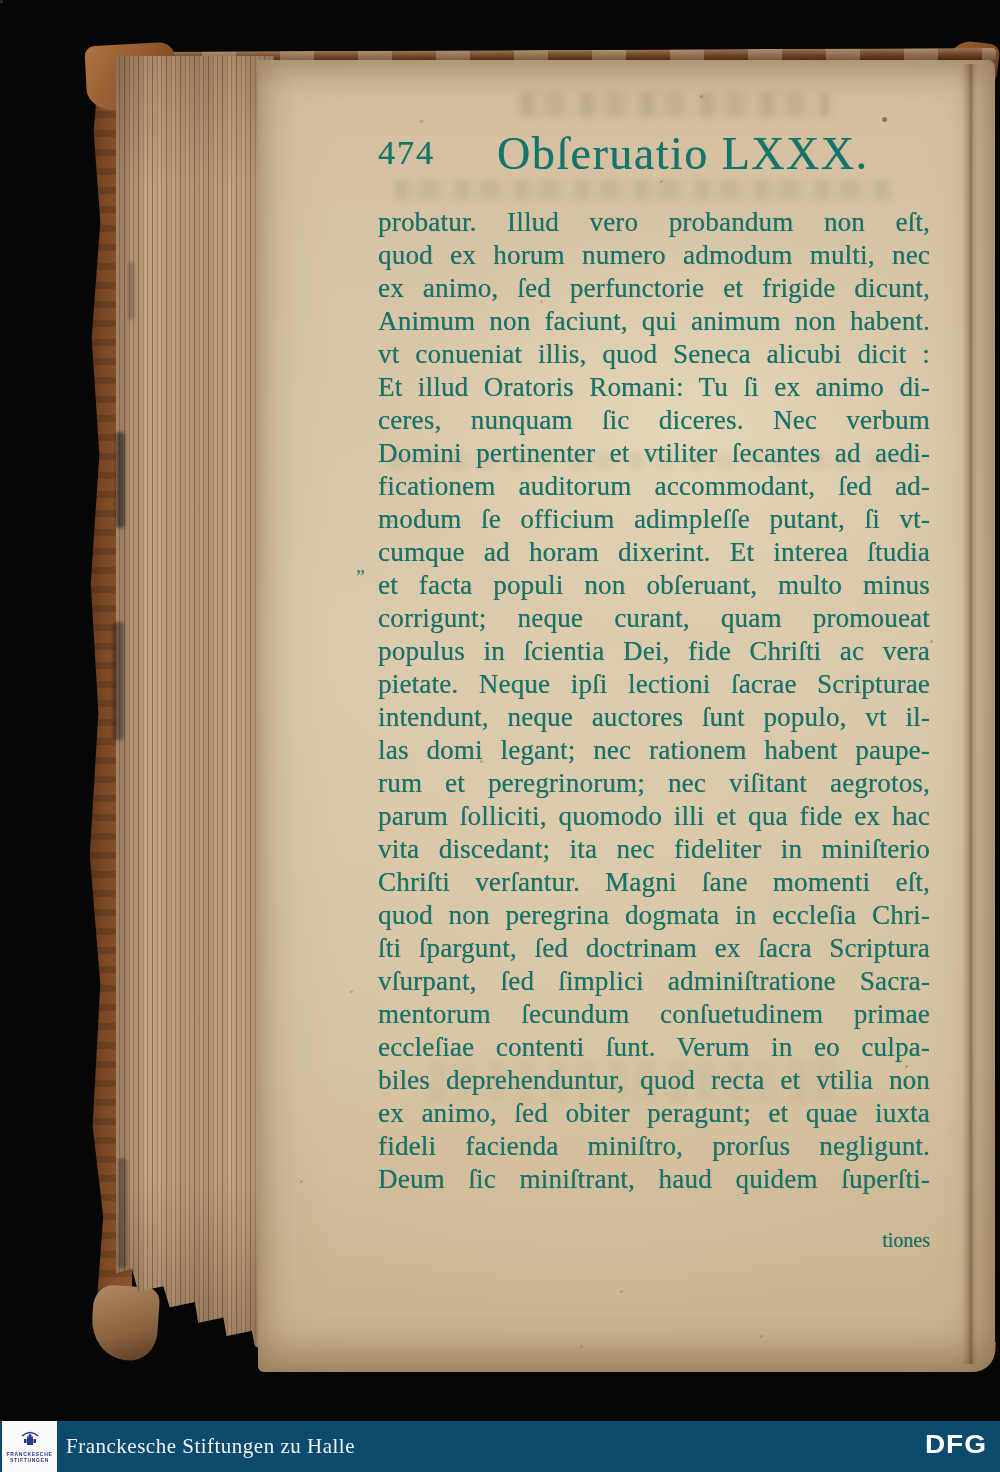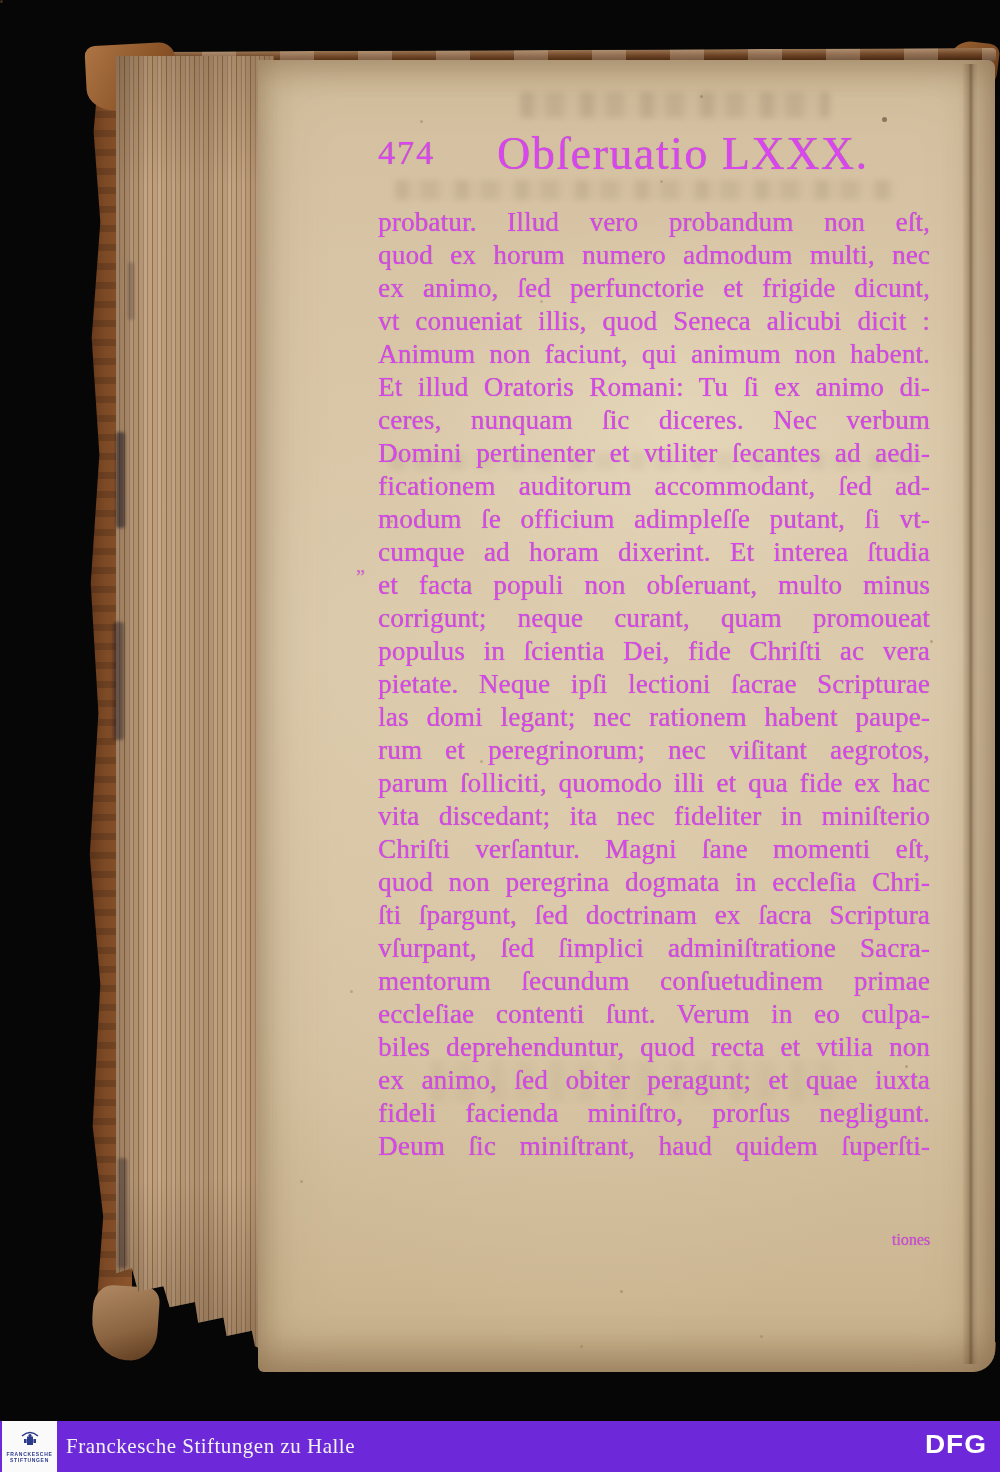--- a/index.html
+++ b/index.html
@@ -88,34 +88,34 @@
       760px 1335px 0 rgba(130,100,60,.3), 300px 1180px 0 rgba(120,90,55,.3),
       660px 180px 0 rgba(120,90,55,.28), 580px 1345px 0 rgba(130,100,60,.3);
   }
   .smudge{position:absolute;border-radius:4px;filter:blur(3px);
     background:repeating-linear-gradient(90deg,rgba(95,78,55,.30) 0 14px,rgba(95,78,55,.08) 14px 26px,rgba(95,78,55,.24) 26px 44px,rgba(95,78,55,.05) 44px 60px);}
   .smudge.m1{left:520px;top:92px;width:310px;height:26px;opacity:.55;}
   .smudge.m2{left:395px;top:180px;width:500px;height:20px;opacity:.45;}
   .smudge.m3{left:390px;top:452px;width:530px;height:18px;opacity:.26;}
   .smudge.m4{left:430px;top:1060px;width:420px;height:42px;opacity:.18;}
   
-  .ink{color:#d946ef;text-shadow:0.3px 0.4px 0.7px rgba(46,34,19,.45);}
+  .ink{color:#0f766e;text-shadow:0.3px 0.4px 0.7px rgba(46,34,19,.45);}
   .page-number{position:absolute;left:378px;top:134px;font-size:34px;letter-spacing:2px;}
   .header-title{position:absolute;left:497px;top:127px;font-size:46px;letter-spacing:1.5px;}
   .body-text{position:absolute;left:378px;top:206px;width:552px;font-size:27px;}
   .bline{
     height:33px;line-height:33px;white-space:nowrap;
     text-align:justify;text-align-last:justify;word-spacing:1px;letter-spacing:0.2px;
   }
-  .catchword{position:absolute;left:378px;top:1225px;width:552px;text-align:right;font-size:16px;line-height:30px;}
+  .catchword{position:absolute;left:378px;top:1225px;width:552px;text-align:right;font-size:20px;line-height:30px;}
   .marginal-mark{position:absolute;left:356px;top:554px;font-size:20px;opacity:.8;}
   
   .footer{
     position:absolute;left:0;top:1421px;width:1000px;height:51px;
-    background:#6d28d9;display:flex;align-items:center;
+    background:#0c4a6e;display:flex;align-items:center;
   }
   .logo-box{
     position:absolute;left:2px;top:0;width:55px;height:51px;background:#fafafa;
     display:flex;flex-direction:column;align-items:center;justify-content:center;gap:1px;
   }
   .logo-line{font-family:"Liberation Sans","DejaVu Sans",sans-serif;font-size:5px;
     font-weight:bold;letter-spacing:0.7px;color:#2c3a8c;line-height:5px;}
   .footer-title{
     position:absolute;left:66px;top:0;height:51px;line-height:51px;
     color:#f2f2f2;font-size:21px;letter-spacing:0.5px;
@@ -150,32 +150,33 @@
 <div class="smudge m3"></div>
 <div class="smudge m4"></div>
 
 <div class="page-number ink">474</div>
 <div class="header-title ink">Obſeruatio LXXX.</div>
 <div class="marginal-mark ink">„</div>
 <div class="body-text ink">
     <div class="bline">probatur.  Illud vero probandum non eſt,</div>
     <div class="bline">quod ex horum numero admodum multi, nec</div>
     <div class="bline">ex animo, ſed perfunctorie et frigide dicunt,</div>
+    <div class="bline">Animum non faciunt, qui animum non habent.</div>
     <div class="bline">vt conueniat illis, quod Seneca alicubi dicit :</div>
-    <div class="bline">Animum non faciunt, qui animum non habent.</div>
     <div class="bline">Et illud Oratoris Romani:  Tu ſi ex animo di-</div>
     <div class="bline">ceres, nunquam ſic diceres.  Nec verbum</div>
     <div class="bline">Domini pertinenter et vtiliter ſecantes ad aedi-</div>
     <div class="bline">ficationem auditorum accommodant, ſed ad-</div>
     <div class="bline">modum ſe officium adimpleſſe putant, ſi vt-</div>
     <div class="bline">cumque ad horam dixerint.  Et interea ſtudia</div>
     <div class="bline">et facta populi non obſeruant, multo minus</div>
     <div class="bline">corrigunt; neque curant, quam promoueat</div>
     <div class="bline">populus in ſcientia Dei, fide Chriſti ac vera</div>
     <div class="bline">pietate.  Neque ipſi lectioni ſacrae Scripturae</div>
+    <div class="bline">intendunt, neque auctores ſunt populo, vt il-</div>
     <div class="bline">las domi legant; nec rationem habent paupe-</div>
     <div class="bline">rum et peregrinorum; nec viſitant aegrotos,</div>
     <div class="bline">parum ſolliciti, quomodo illi et qua fide ex hac</div>
     <div class="bline">vita discedant; ita nec fideliter in miniſterio</div>
     <div class="bline">Chriſti verſantur.  Magni ſane momenti eſt,</div>
     <div class="bline">quod non peregrina dogmata in eccleſia Chri-</div>
     <div class="bline">ſti ſpargunt, ſed doctrinam ex ſacra Scriptura</div>
     <div class="bline">vſurpant, ſed ſimplici adminiſtratione Sacra-</div>
     <div class="bline">mentorum ſecundum conſuetudinem primae</div>
     <div class="bline">eccleſiae contenti ſunt.  Verum in eo culpa-</div>

